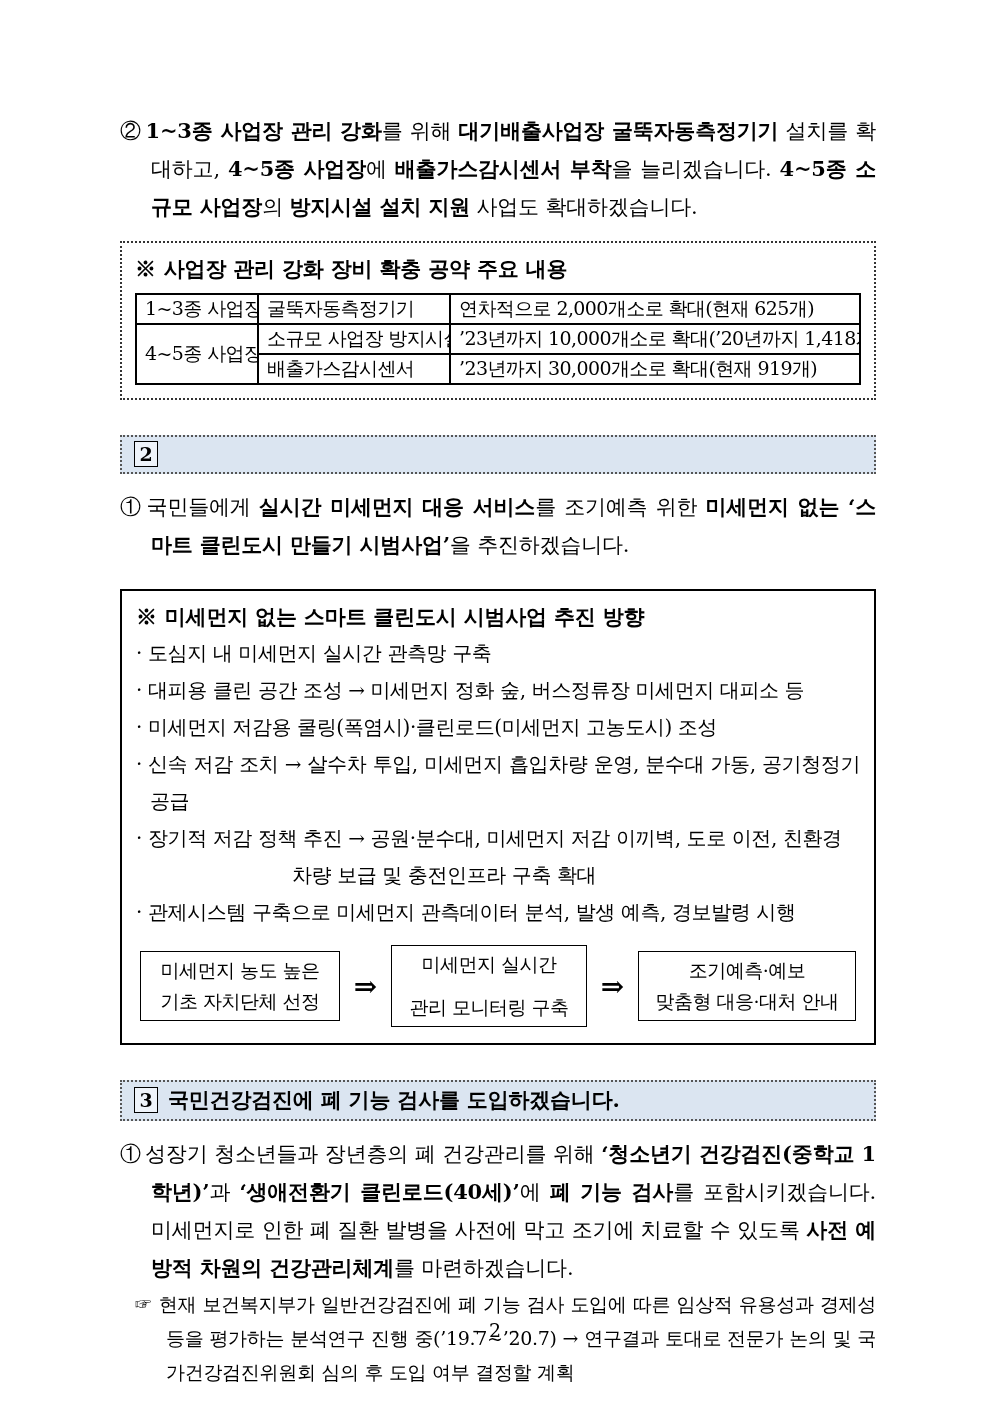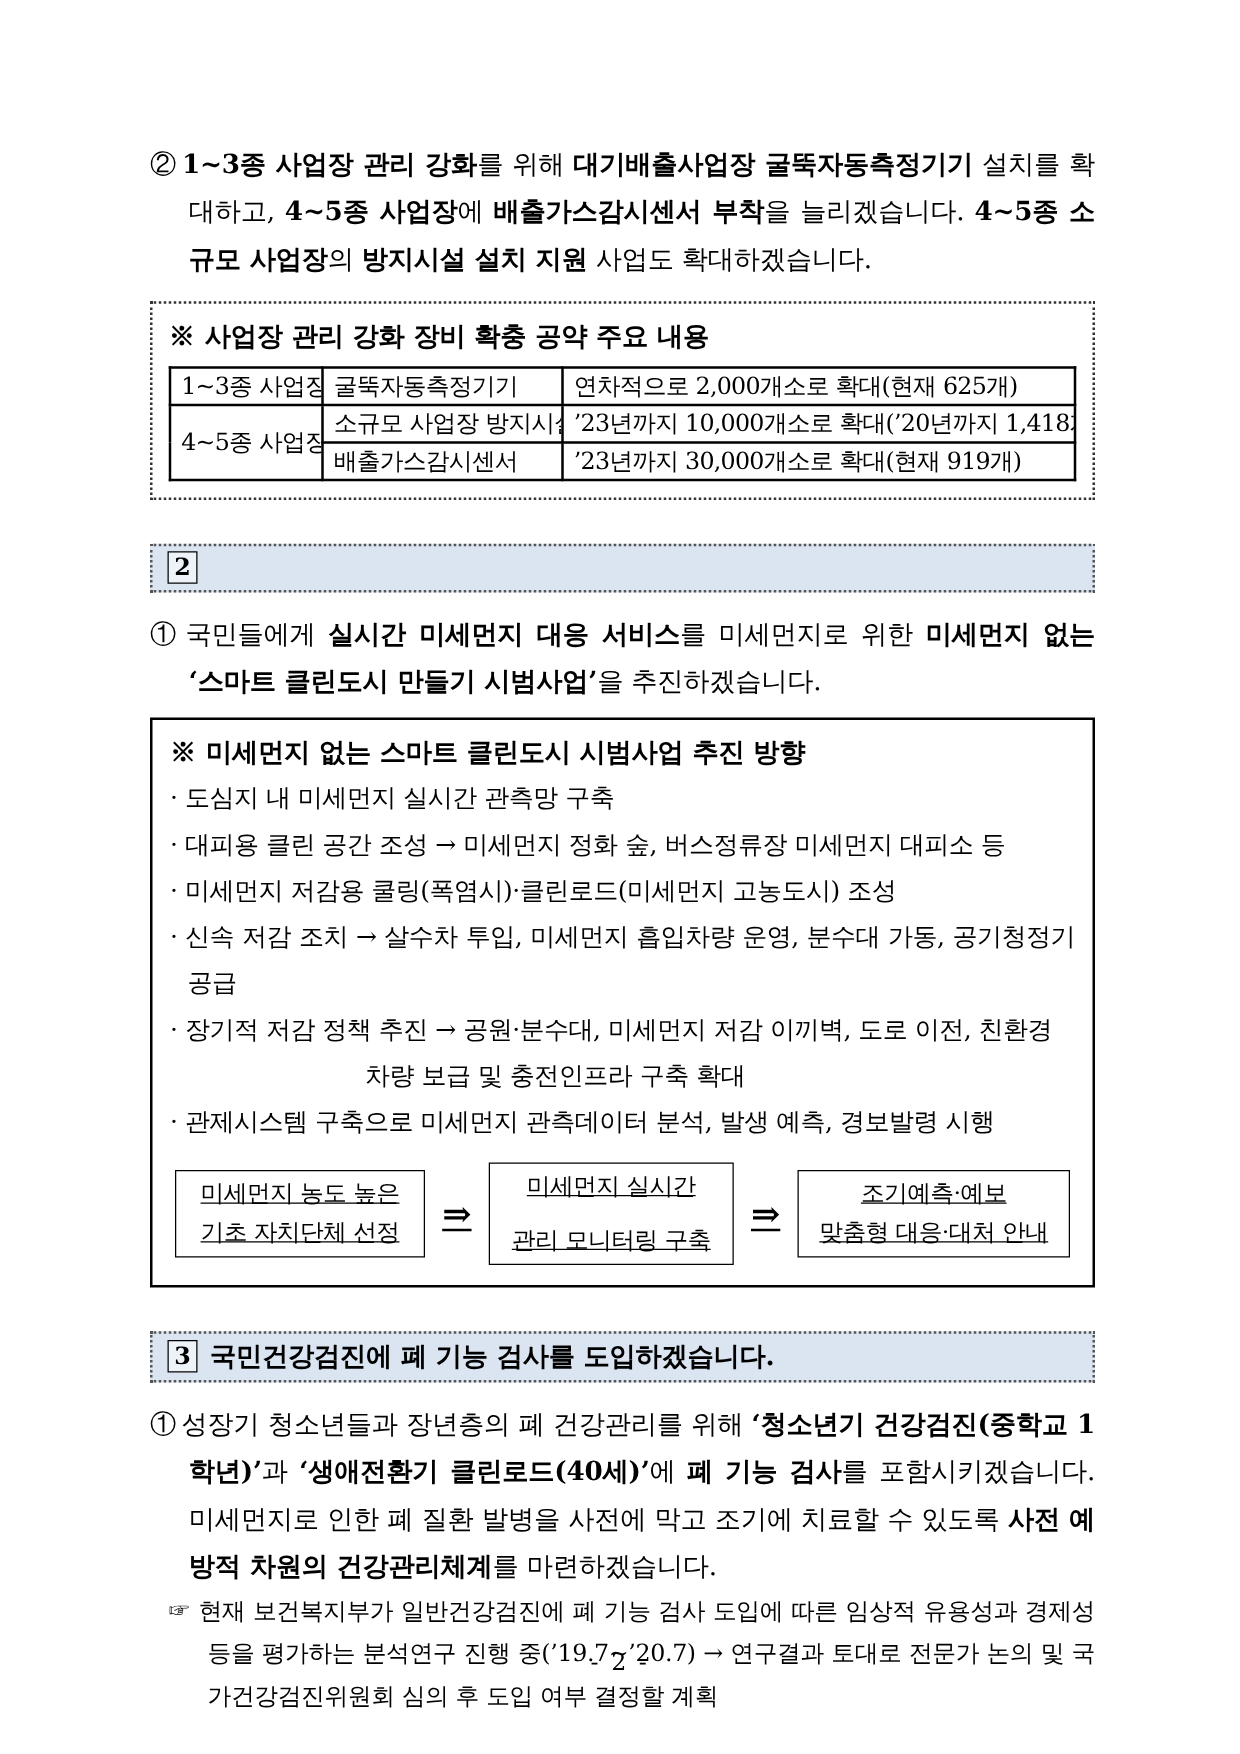--- a/index.html
+++ b/index.html
@@ -76,21 +76,21 @@
     min-width: 24px; height: 26px;
     border: 1px solid #000;
     background: #eef3fa;
     font-weight: bold;
     margin-right: 10px;
     font-size: 19px;
   }
   .sec-bar + .para { margin-top: 14px; }
   
   .solid-box {
-    margin-top: 10px;
+    margin-top: 25px;
     border: 2px solid #000;
     padding: 8px 14px 16px 14px;
   }
   .bullet {
     font-size: 20px;
     line-height: 37px;
     letter-spacing: -0.4px;
     padding-left: 14px;
     text-indent: -14px;
     text-align: justify;
@@ -101,21 +101,20 @@
     padding-left: 142px;
     text-indent: 0;
   }
   
   .flow {
     margin-top: 14px;
     display: flex;
     align-items: center;
     justify-content: space-between;
     padding: 0 4px;
-    text-decoration: underline;
   }
   .flow-box {
     border: 1px solid #000;
     text-align: center;
     font-size: 19px;
     line-height: 31px;
     letter-spacing: -0.5px;
     padding: 3px 10px;
     min-height: 68px;
     display: flex;
@@ -177,21 +176,21 @@
       </tr>
     </tbody>
       </table>
   </div>
 
   <div class="sec-bar">
     <span class="num-box">2</span>
   </div>
 
   <div class="para">
-    <span class="marker">①</span><span class="rich"><span>국민들에게 </span><b>실시간 미세먼지 대응 서비스</b><span>를 미세먼지로 위한 </span><b>미세먼지 없는 ‘스마트 클린도시 만들기 시범사업’</b><span>을 추진하겠습니다.</span></span>
+    <span class="marker">①</span><span class="rich"><span>국민들에게 </span><b>실시간 미세먼지 대응 서비스</b><span>를 조기예측 위한 </span><b>미세먼지 없는 ‘스마트 클린도시 만들기 시범사업’</b><span>을 추진하겠습니다.</span></span>
   </div>
 
   <div class="solid-box">
     <div class="box-title">
       <span class="tmark">※</span><span>미세먼지 없는 스마트 클린도시 시범사업 추진 방향</span>
     </div>
     <div class="bullet">
       <span class="bdot">·</span><span>도심지 내 미세먼지 실시간 관측망 구축</span>
     </div>
     <div class="bullet">

